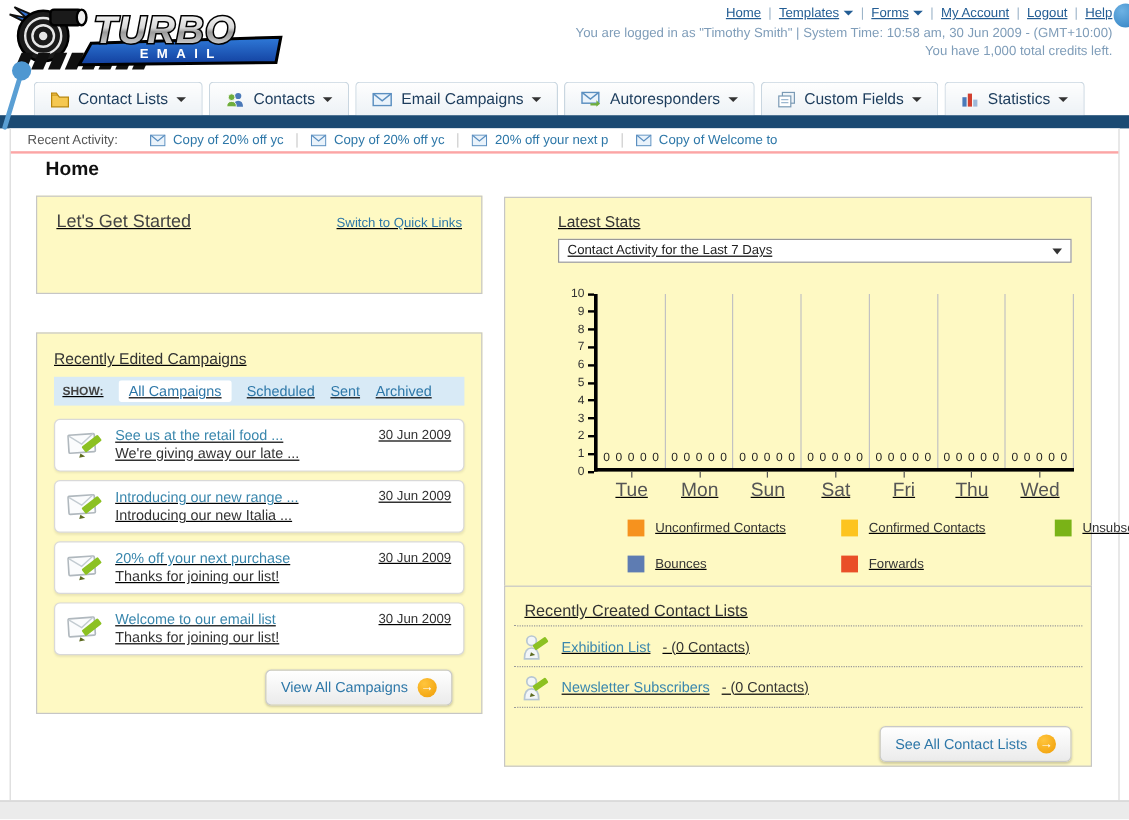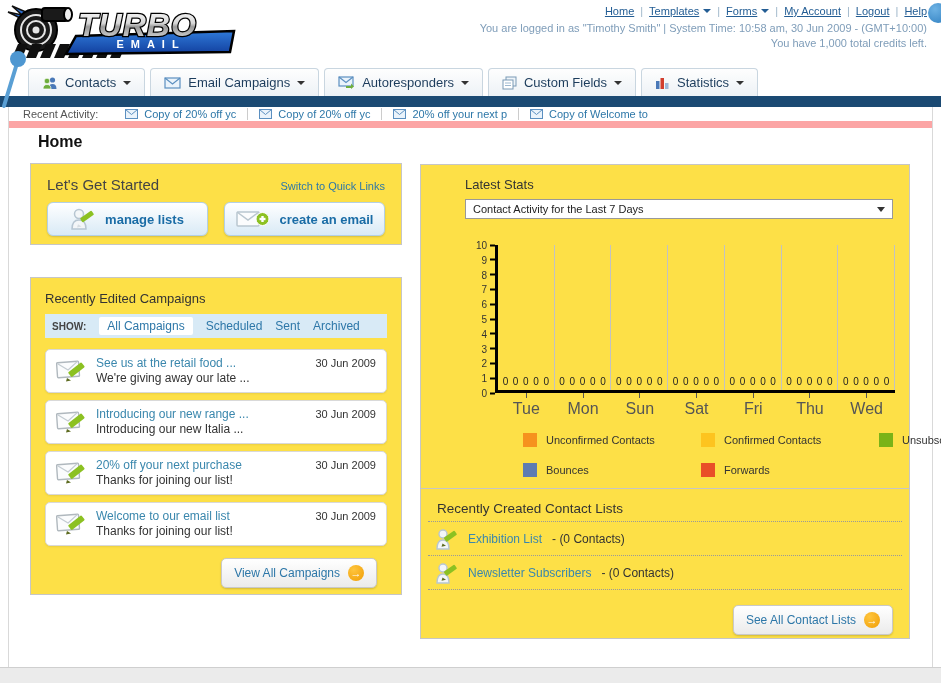--- a/index.html
+++ b/index.html
@@ -25,30 +25,30 @@
   .tabstrip { height:30px; padding-left:28px; display:flex; align-items:flex-end; background:#fff; }
   .tab { display:inline-flex; align-items:center; gap:7px; height:28px; padding:0 13px; margin-right:5px;
     background:linear-gradient(#fefefe,#edf2f6); border:1px solid #c9d6e0; border-bottom:none;
     border-radius:4px 4px 0 0; font-size:13px; color:#1c3c5c; cursor:pointer; white-space:nowrap; }
   .caret-dk { width:0; height:0; border-left:4px solid transparent; border-right:4px solid transparent; border-top:4px solid #333; display:inline-block; }
   .navybar { height:11px; background:#1b4a73; }
 
   
   .content-frame { margin:0 8px; border-left:1px solid #d9d9d9; border-right:1px solid #d9d9d9; background:#fff; }
   .activity-row { height:21px; display:flex; align-items:center; padding:0 14px; font-size:11px; color:#555;
-    border-bottom:7px solid #fca5a5; }
+    border-bottom:2px solid #fca5a5; }
   .activity-label { margin-right:16px; }
   .activity-item { display:inline-flex; align-items:center; gap:6px; padding:0 11px; cursor:pointer; }
   .activity-item + .activity-item { border-left:1px solid #ccc; }
   .activity-item a { color:#2d77a8; text-decoration:none; font-size:11px; }
 
   .main { position:relative; height:539px; }
   .page-title { position:absolute; left:29px; top:5px; font-size:16px; font-weight:bold; color:#111; }
 
-  .panel { position:absolute; background:#fde047; border:1px solid #c6c6c6; }
+  .panel { position:absolute; background:#fef9c3; border:1px solid #c6c6c6;text-decoration:underline; }
   .panel-title { font-size:13px; color:#333; }
 
   
   .gs-panel { left:21px; top:35px; width:372px; height:82px; }
   .gs-head { display:flex; justify-content:space-between; align-items:baseline; padding:12px 16px 0; }
   .gs-head .panel-title { font-size:15px; color:#444; }
   .quicklink { font-size:11px; color:#2d77a8; text-decoration:none; cursor:pointer; }
   .gs-buttons { display:flex; gap:16px; padding:9px 16px 0; }
   .btn-action { flex:1; height:34px; border:1px solid #b3d0e6; border-radius:6px;
     background:linear-gradient(#ffffff,#d9eaf6); display:flex; align-items:center; justify-content:center; gap:10px;
@@ -194,20 +194,28 @@
 
     <div class="corner-dot"></div>
   </div>
 
   <svg class="pin" width="32" height="62" viewBox="0 0 32 62">
     <line x1="18" y1="12" x2="4" y2="58" stroke="#5a9fd4" stroke-width="4" stroke-linecap="round"></line>
     <circle cx="18" cy="11" r="8" fill="#4e97d1"></circle>
   </svg>
 
   <div class="tabstrip">
+    <div class="tab">
+      <svg width="16" height="14" viewBox="0 0 16 14">
+        <path d="M1,3 L6,3 L7.5,5 L15,5 L15,13 L1,13 Z" fill="#f5c851" stroke="#b8860b" stroke-width="1"></path>
+        <path d="M1,3 L1,1.5 L5,1.5 L6,3" fill="#e8b53a" stroke="#b8860b" stroke-width="1"></path>
+      </svg>
+      <span>Contact Lists</span>
+      <span class="caret-dk"></span>
+    </div>
     <div class="tab">
       <svg width="16" height="14" viewBox="0 0 16 14">
         <circle cx="10.5" cy="4" r="2.6" fill="#4a79b8"></circle>
           <path d="M6.5,13 Q6.5,8 10.5,8 Q14.5,8 14.5,13 Z" fill="#4a79b8"></path>
         <circle cx="5" cy="5" r="2.8" fill="#6fae3d" stroke="#fff" stroke-width="0.7"></circle>
         <path d="M1,13 Q1,8.5 5,8.5 Q9,8.5 9,13 Z" fill="#6fae3d" stroke="#fff" stroke-width="0.7"></path>
       </svg>
       <span>Contacts</span>
       <span class="caret-dk"></span>
     </div>
@@ -286,41 +294,20 @@
     </div>
 
     <div class="main">
       <div class="page-title">Home</div>
 
       <div class="panel gs-panel">
         <div class="gs-head">
           <span class="panel-title">Let's Get Started</span>
           <a class="quicklink">Switch to Quick Links</a>
         </div>
-        <div class="gs-buttons">
-          <div class="btn-action">
-            <svg width="24" height="22" viewBox="0 0 24 22">
-              <circle cx="8" cy="6" r="4.5" fill="#f3f6f8" stroke="#b7c6d2" stroke-width="1.5"></circle>
-              <path d="M1,21 Q1,12 8,12 Q15,12 15,21 Z" fill="#f3f6f8" stroke="#b7c6d2" stroke-width="1.5"></path>
-              <rect x="9" y="6" width="14" height="5" rx="1" fill="#8cc122" transform="rotate(-35 16 8.5)"></rect>
-              <polygon points="7,16.2 10.5,18.6 6,19.5" fill="#d7dde2" transform="rotate(-0 8 17)"></polygon>
-            </svg>
-            <span>manage lists</span>
-          </div>
-          <div class="btn-action">
-            <svg width="34" height="20" viewBox="0 0 34 20">
-              <rect x="1" y="3" width="22" height="14" rx="1" fill="#fbfcfd" stroke="#b9c6cf" stroke-width="1.5"></rect>
-              <path d="M1,3 L12,11 L23,3" fill="none" stroke="#b9c6cf" stroke-width="1.5"></path>
-              <circle cx="26.5" cy="10" r="6.5" fill="#8cc122" stroke="#fff" stroke-width="1"></circle>
-              <rect x="23.5" y="8.8" width="6" height="2.4" fill="#fff"></rect>
-              <rect x="25.3" y="7" width="2.4" height="6" fill="#fff"></rect>
-            </svg>
-            <span>create an email</span>
-          </div>
-        </div>
       </div>
 
       <div class="panel camp-panel">
         <div class="panel-title">Recently Edited Campaigns</div>
         <div class="show-strip">
           <span class="show-label">SHOW:</span>
           <a class="filter active">All Campaigns</a>
           <a class="filter">Scheduled</a>
           <a class="filter">Sent</a>
           <a class="filter">Archived</a>

